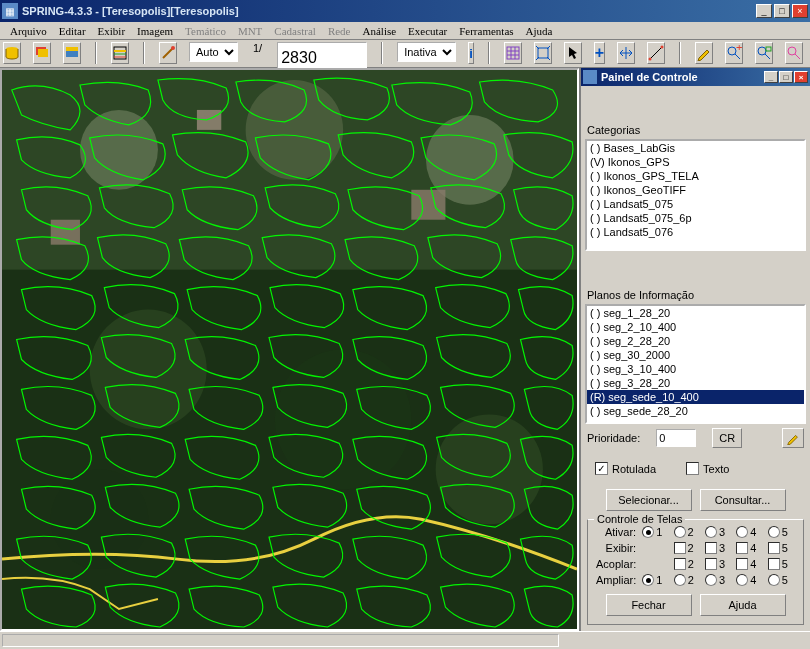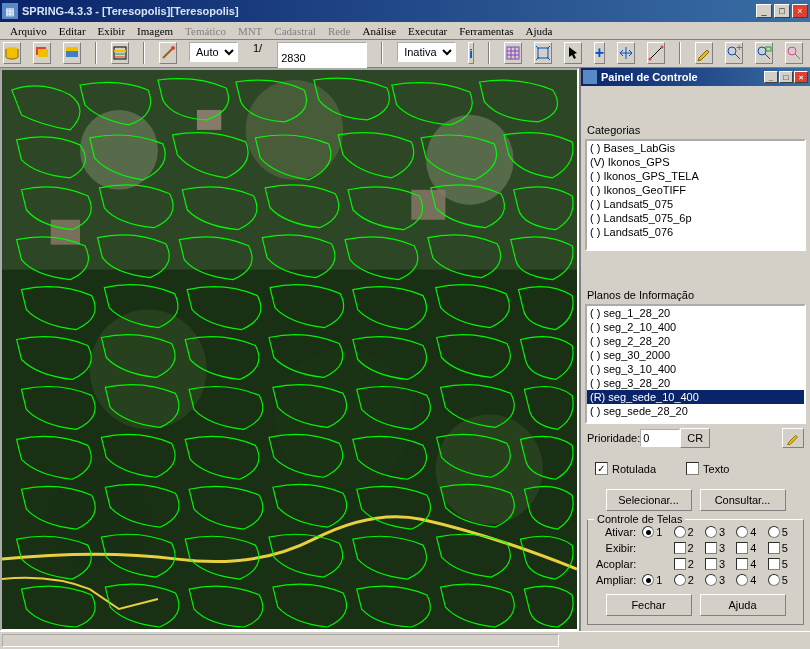--- a/index.html
+++ b/index.html
@@ -15,42 +15,42 @@
 .menubar { background: #d4d0c8; height: 18px; display: flex; align-items: center; padding: 0 4px; border-bottom: 1px solid #808080; }
 .menubar span { padding: 1px 6px; cursor: pointer; font-family: Liberation Serif, serif; }
 .menubar span.disabled { color: #808080; }
 
 
 .toolbar { background: #d4d0c8; height: 28px; display: flex; align-items: flex-start; padding: 2px 3px; gap: 12px; border-bottom: 1px solid #808080; }
 .tbtn { width: 23px; height: 22px; border: 1px solid #fff; border-right-color: #808080; border-bottom-color: #808080; background: #d4d0c8; display: flex; align-items: center; justify-content: center; cursor: pointer; font-size: 13px; }
 .tbtn svg { width: 16px; height: 16px; }
 .tsep { width: 2px; height: 22px; border-left: 1px solid #808080; border-right: 1px solid #fff; margin: 0 2px; }
 .tsel { height: 20px; border: 1px inset #fff; background: #fff; font-size: 11px; padding: 0 2px; }
-.ttxt { height: 32px; border: 1px inset #fff; background: #fff; padding: 1px 3px; font-size: 11px; }
+.ttxt { height: 32px; border: 1px inset #fff; background: #fff; padding: 1px 3px; font-size: 16px; }
 .tlbl { padding: 0 3px; }
 
 
 .main { display: flex; height: 563px; }
 .mapview { flex: 1; background: #2a4020; position: relative; overflow: hidden; border: 2px inset #fff; }
 .mapcanvas { width: 100%; height: 100%; }
 
 
 .panel { width: 231px; background: #d4d0c8; border-left: 2px solid #808080; display: flex; flex-direction: column; }
 .panel-title { background: linear-gradient(to right, #0a246a, #3a6ea5); height: 18px; display: flex; align-items: center; color: #fff; padding: 0 2px; font-weight: bold; }
 .panel-title .icon { width: 14px; height: 14px; background: #5a8ac6; margin-right: 4px; }
 .panel-title .spacer { flex: 1; }
 .panel-title .pbtn { width: 14px; height: 12px; background: #d4d0c8; border: 1px solid #fff; border-right-color: #404040; border-bottom-color: #404040; margin-left: 1px; color: #000; font-size: 8px; display: flex; align-items: center; justify-content: center; cursor: pointer; }
 
 .section-label { padding: 3px 6px; margin-top: 35px; }
 .listbox { background: #fff; border: 2px inset #fff; margin: 0 4px; height: 112px; overflow-y: scroll; }
 .listbox.short { height: 120px; }
 .listbox .item { padding: 1px 3px; cursor: pointer; white-space: nowrap; }
 .listbox .item.selected { background: #0a246a; color: #fff; }
 
-.prio-row { display: flex; align-items: center; gap: 0; padding: 4px 6px; }
+.prio-row { display: flex; align-items: center; gap: 16px; padding: 4px 6px; }
 .prio-row input { width: 40px; height: 18px; border: 1px inset #fff; background: #fff; padding: 0 2px; }
 .prio-row button { height: 20px; padding: 0 6px; border: 1px solid #fff; border-right-color: #808080; border-bottom-color: #808080; background: #d4d0c8; cursor: pointer; }
 .pencil { width: 22px; height: 20px; border: 1px solid #fff; border-right-color: #808080; border-bottom-color: #808080; background: #d4d0c8; margin-left: auto; display: flex; align-items: center; justify-content: center; cursor: pointer; }
 
 .chk-row { display: flex; align-items: center; padding: 10px 14px; gap: 30px; }
 .chk { display: flex; align-items: center; gap: 4px; cursor: pointer; }
 .chk .box { width: 13px; height: 13px; background: #fff; border: 1px inset #808080; display: flex; align-items: center; justify-content: center; font-size: 10px; }
 
 .btn-row { display: flex; gap: 8px; padding: 4px 10px; justify-content: center; }
 .btn-row button { height: 22px; width: 86px; border: 1px solid #fff; border-right-color: #808080; border-bottom-color: #808080; background: #d4d0c8; cursor: pointer; text-align: center; }

